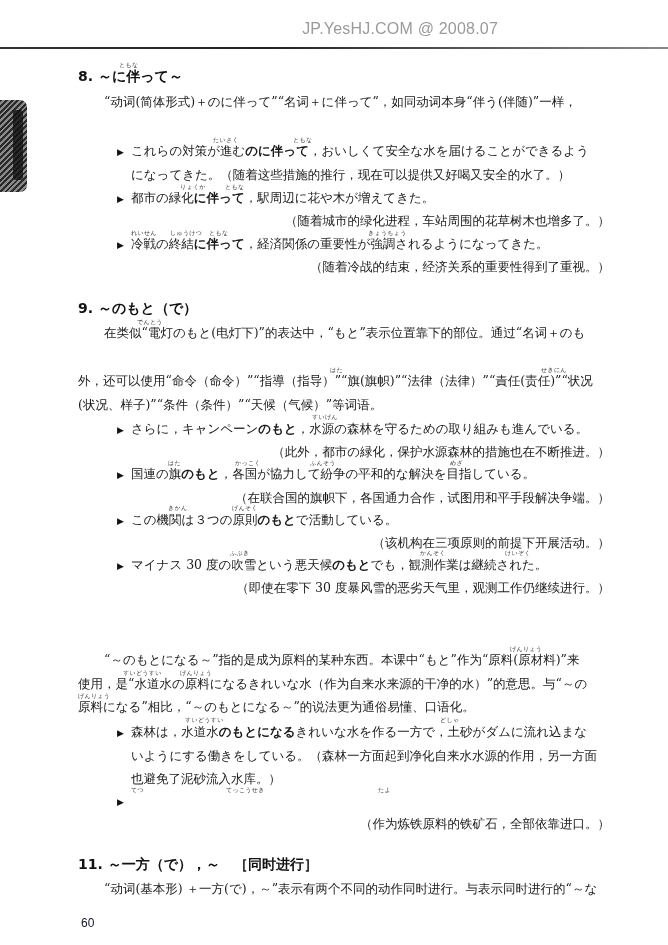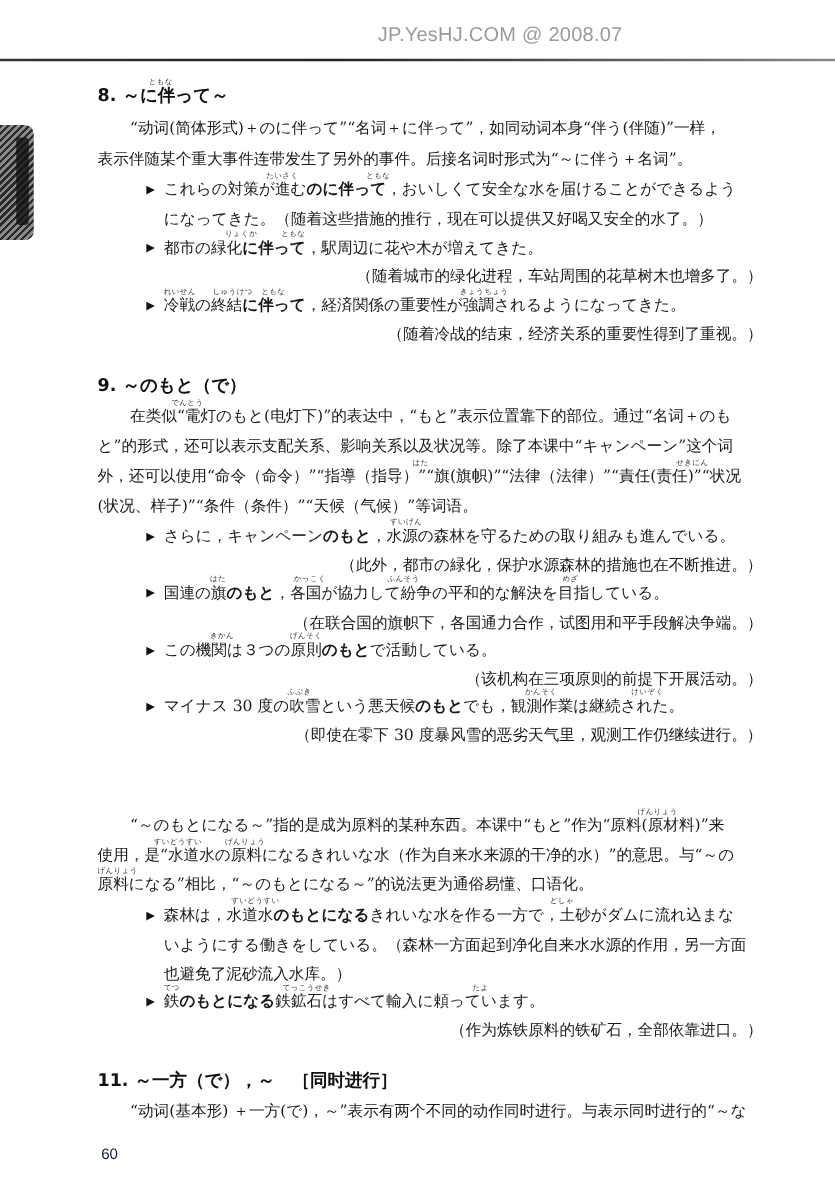--- a/index.html
+++ b/index.html
@@ -61,21 +61,20 @@
 
   <div class="watermark">JP.YesHJ.COM @ 2008.07</div>
   <div class="header-rule"></div>
 
   <div class="side-tab"></div>
   <div class="side-tab-label"></div>
 
   <span class="ruby" style="left:119px;top:61px;">ともな</span>
   <div class="sec-title" style="top:68px;">8. ～に伴って～</div>
   <div class="line indent" style="top:94px;">“动词(简体形式)＋のに伴って”“名词＋に伴って”，如同动词本身“伴う(伴随)”一样，</div>
-  <div class="line para" style="top:119px;">表示伴随某个重大事件连带发生了另外的事件。后接名词时形式为“～に伴う＋名词”。</div>
 
   <span class="bullet" style="left:117px;top:147px;">▶</span>
   <span class="ruby" style="left:213px;top:136px;">たいさく</span>
   <span class="ruby" style="left:293px;top:136px;">ともな</span>
   <div class="line" style="left:131px;top:143px;"><span>これらの対策が進む</span><span class="bold">のに伴って</span><span>，おいしくて安全な水を届けることができるよう</span></div>
   <div class="line ex-cont" style="top:167px;">になってきた。（随着这些措施的推行，现在可以提供又好喝又安全的水了。）</div>
 
   <span class="bullet" style="left:117px;top:194px;">▶</span>
   <span class="ruby" style="left:180px;top:183px;">りょくか</span>
   <span class="ruby" style="left:225px;top:183px;">ともな</span>
@@ -86,21 +85,20 @@
   <span class="ruby" style="left:131px;top:229px;">れいせん</span>
   <span class="ruby" style="left:170px;top:229px;">しゅうけつ</span>
   <span class="ruby" style="left:209px;top:229px;">ともな</span>
   <span class="ruby" style="left:368px;top:229px;">きょうちょう</span>
   <div class="line" style="left:131px;top:236px;"><span>冷戦の終結</span><span class="bold">に伴って</span><span>，経済関係の重要性が強調されるようになってきた。</span></div>
   <div class="line trans" style="top:259px;">（随着冷战的结束，经济关系的重要性得到了重视。）</div>
 
   <div class="sec-title" style="top:300px;">9. ～のもと（で）</div>
   <span class="ruby" style="left:137px;top:318px;">でんとう</span>
   <div class="line indent" style="top:325px;">在类似“電灯のもと(电灯下)”的表达中，“もと”表示位置靠下的部位。通过“名词＋のも</div>
-  <div class="line para" style="top:349px;">と”的形式，还可以表示支配关系、影响关系以及状况等。除了本课中“キャンペーン”这个词</div>
   <span class="ruby" style="left:330px;top:366px;">はた</span>
   <span class="ruby" style="left:541px;top:366px;">せきにん</span>
   <div class="line para" style="top:373px;">外，还可以使用“命令（命令）”“指導（指导）”“旗(旗帜)”“法律（法律）”“責任(责任)”“状况</div>
   <div class="line para" style="top:397px;">(状况、样子)”“条件（条件）”“天候（气候）”等词语。</div>
 
   <span class="bullet" style="left:117px;top:425px;">▶</span>
   <span class="ruby" style="left:312px;top:413px;">すいげん</span>
   <div class="line" style="left:131px;top:421px;"><span>さらに，キャンペーン</span><span class="bold">のもと</span><span>，水源の森林を守るための取り組みも進んでいる。</span></div>
   <div class="line trans" style="top:444px;">（此外，都市の緑化，保护水源森林的措施也在不断推进。）</div>
 
@@ -137,20 +135,19 @@
   <span class="ruby" style="left:185px;top:716px;">すいどうすい</span>
   <span class="ruby" style="left:440px;top:716px;">どしゃ</span>
   <div class="line" style="left:131px;top:724px;"><span>森林は，水道水</span><span class="bold">のもとになる</span><span>きれいな水を作る一方で，土砂がダムに流れ込まな</span></div>
   <div class="line ex-cont" style="top:748px;">いようにする働きをしている。（森林一方面起到净化自来水水源的作用，另一方面</div>
   <div class="line ex-cont" style="top:771px;">也避免了泥砂流入水库。）</div>
 
   <span class="bullet" style="left:117px;top:797px;">▶</span>
   <span class="ruby" style="left:131px;top:786px;">てつ</span>
   <span class="ruby" style="left:226px;top:786px;">てっこうせき</span>
   <span class="ruby" style="left:378px;top:786px;">たよ</span>
-  <div class="line" style="left:131px;top:793px;"><span>鉄</span><span class="bold">のもとになる</span><span>鉄鉱石はすべて輸入に頼っています。</span></div>
   <div class="line trans" style="top:816px;">（作为炼铁原料的铁矿石，全部依靠进口。）</div>
 
   <div class="sec-title" style="top:856px;">11. ～一方（で），～　［同时进行］</div>
   <div class="line indent" style="top:881px;">“动词(基本形) ＋一方(で)，～”表示有两个不同的动作同时进行。与表示同时进行的“～な</div>
 
   <div class="page-num">60</div>
 </div>
 
 </body></html>

